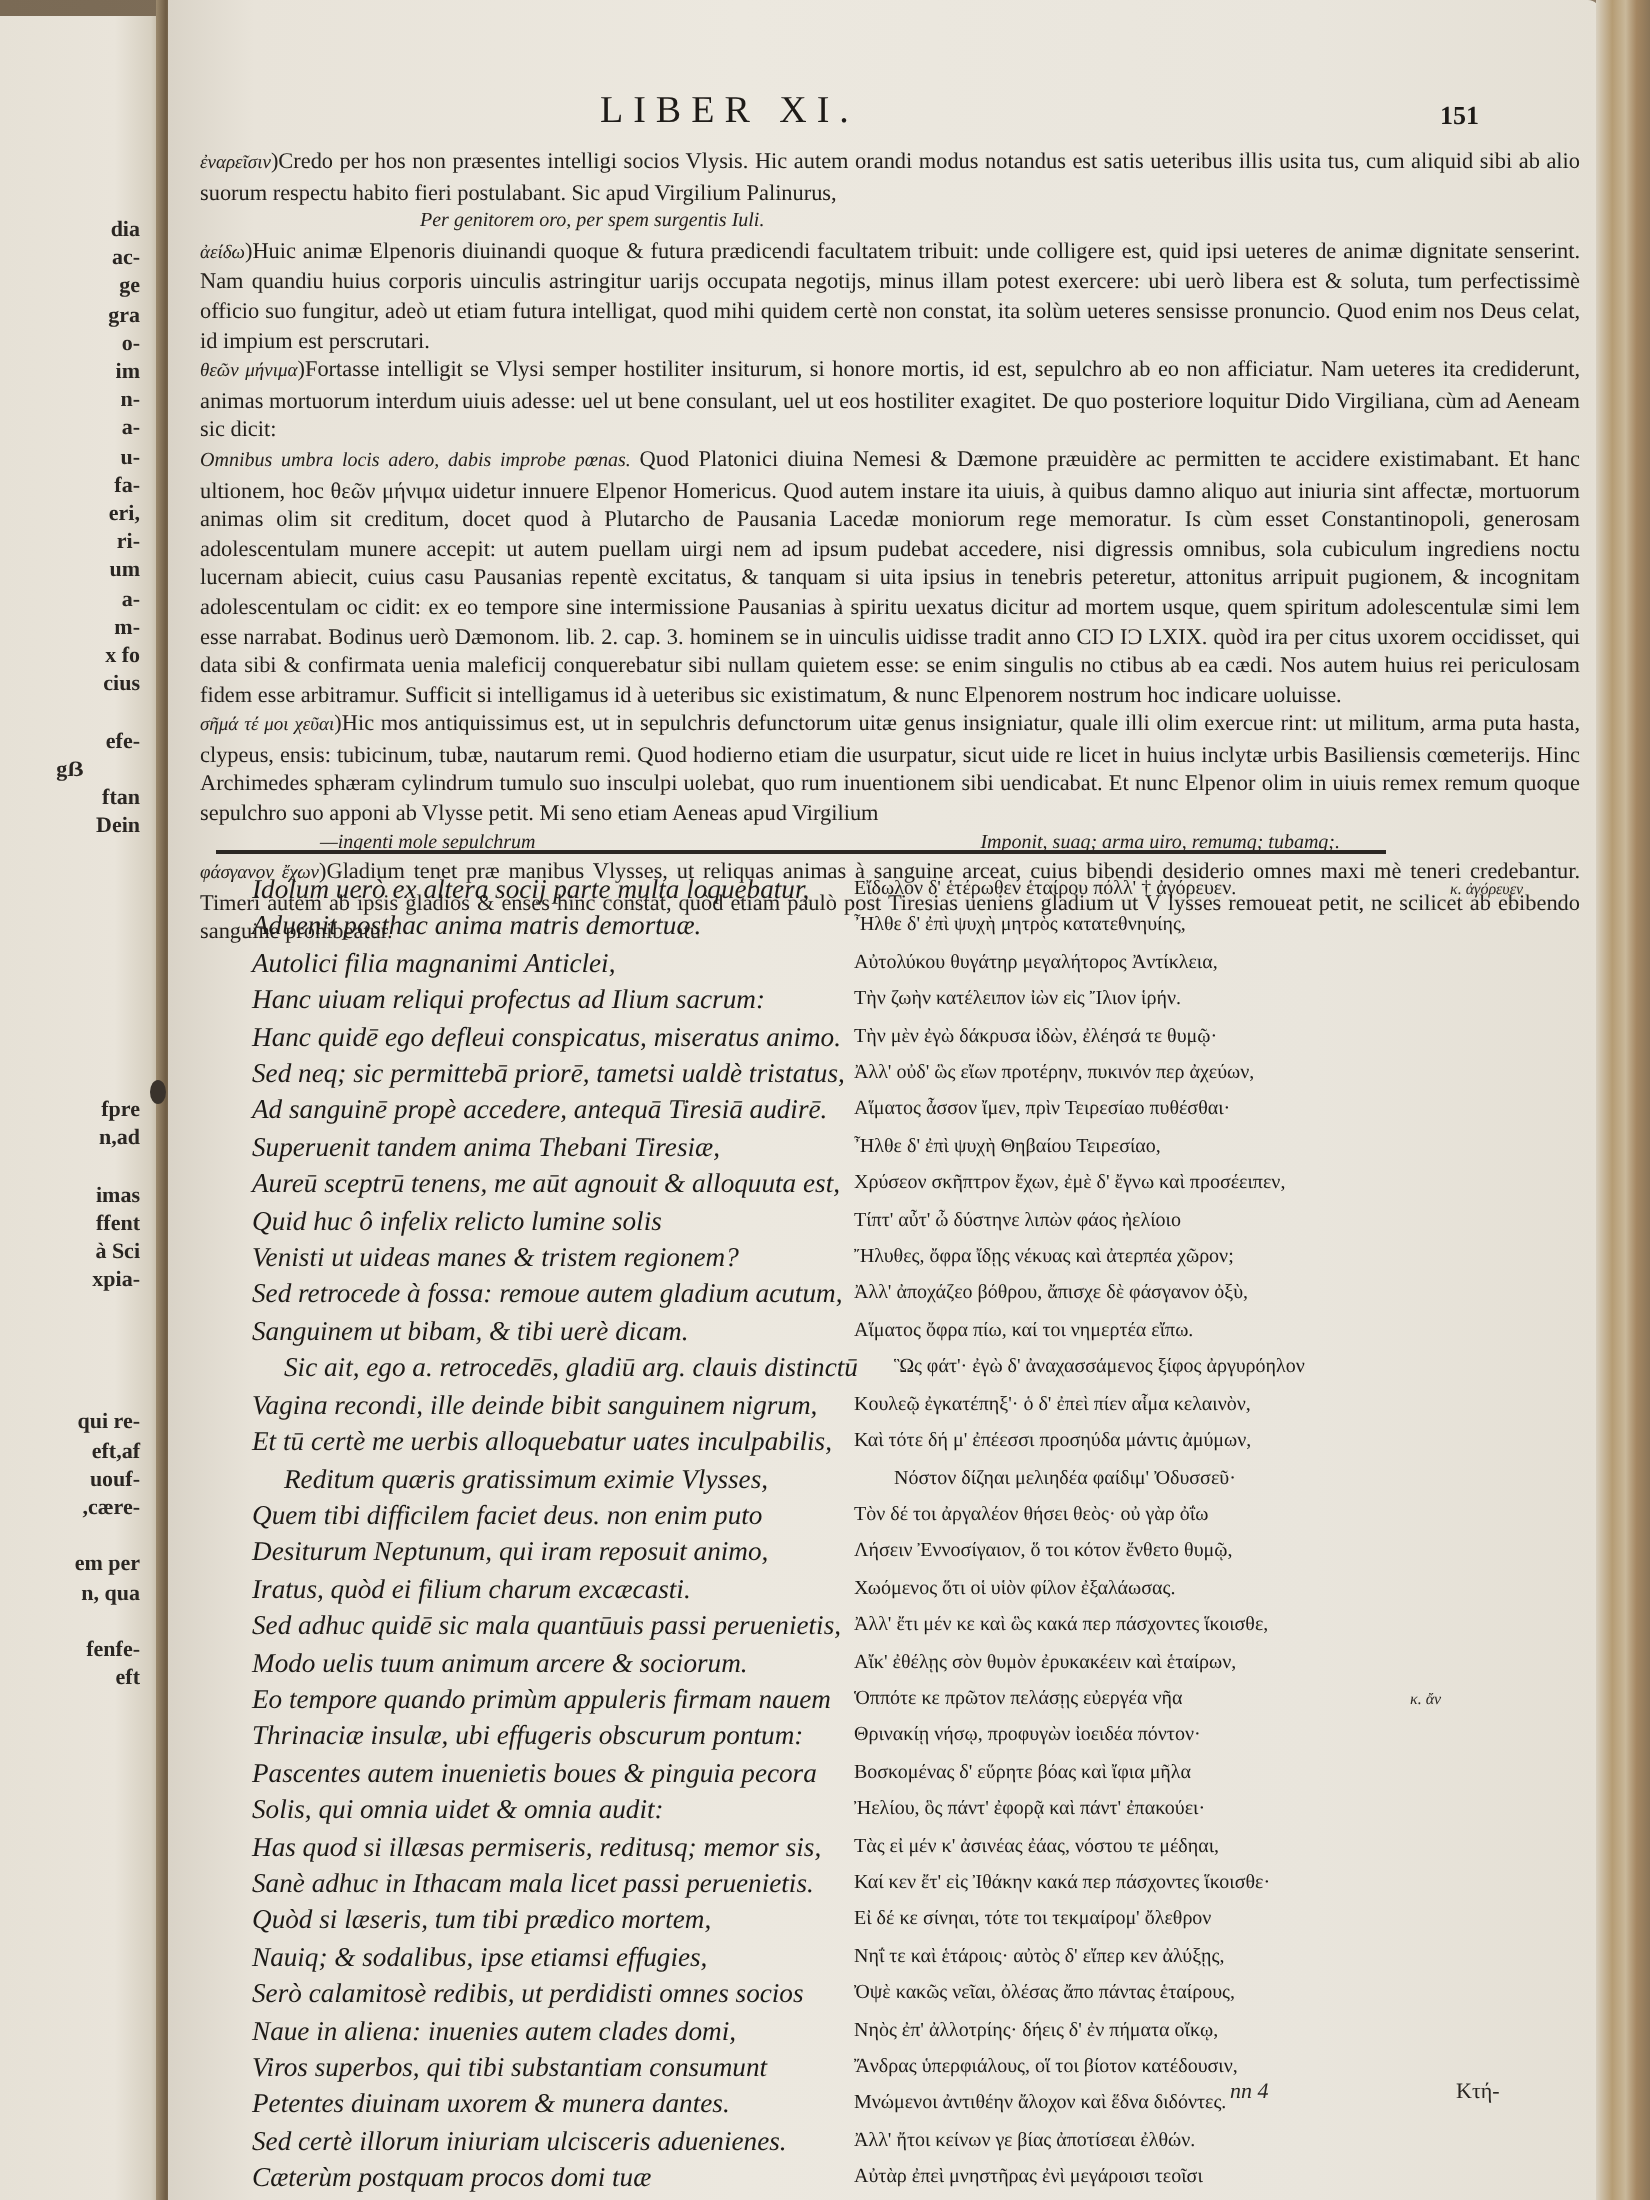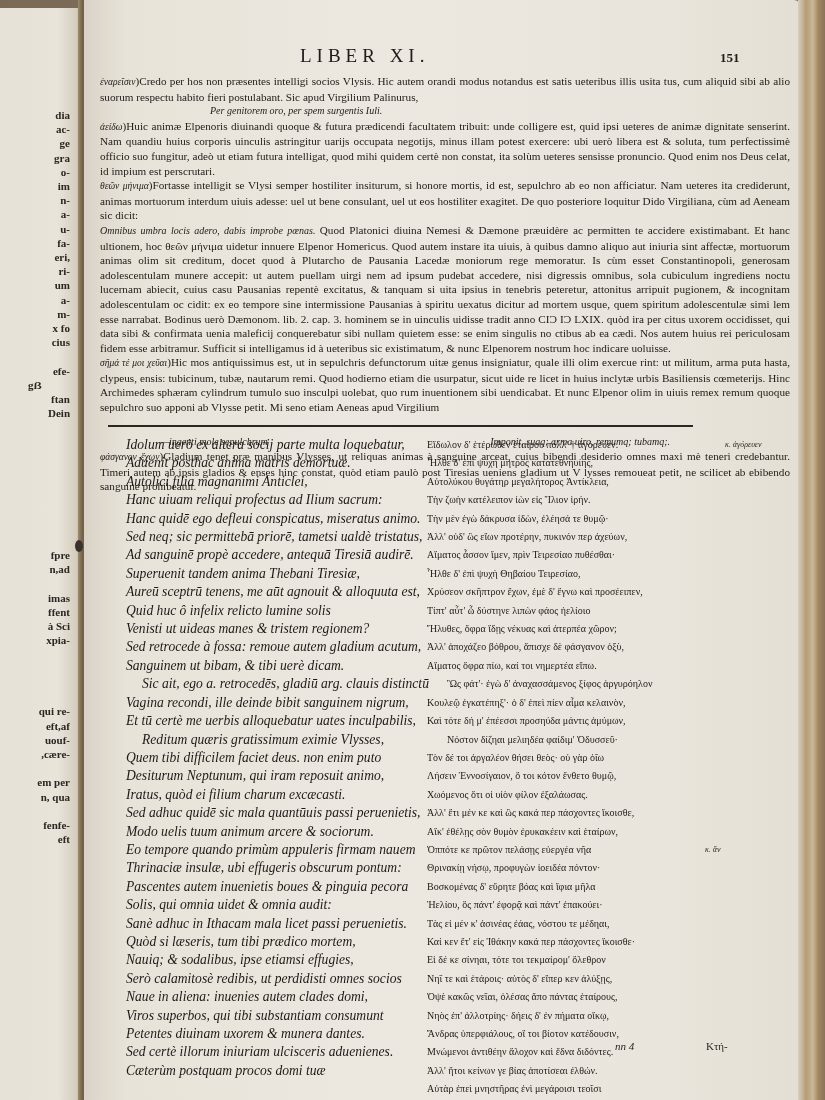--- a/index.html
+++ b/index.html
@@ -9,30 +9,30 @@
   .left-page .frag{position:absolute;left:0;width:70px;text-align:right;font-size:11px;line-height:14px;color:#2a2622;font-weight:bold;}
   .gutter{position:absolute;left:78px;top:0;width:10px;height:1100px;background:linear-gradient(90deg,#9c8a6e,#6e5c44 50%,#a3937a);}
   .page{position:absolute;left:84px;top:0;width:716px;height:1100px;background:linear-gradient(90deg,#d9d3c7 0%,#e8e3d9 6%,#ece8df 40%,#e9e5dc 80%,#e4dfd4 100%);border-top-right-radius:6px;}
   .page-edges{position:absolute;left:798px;top:0;width:27px;height:1100px;background:linear-gradient(90deg,#d8d0c0 0%,#b59c74 30%,#c9b89a 55%,#a48763 75%,#8a7558 100%);}
   .running-head{position:absolute;left:300px;top:45px;font-size:19px;letter-spacing:5px;color:#1e1b18;}
   .folio{position:absolute;left:720px;top:50px;font-size:13px;color:#1e1b18;font-weight:bold;}
   .commentary{position:absolute;left:100px;top:74px;width:690px;font-size:11.2px;line-height:14.6px;color:#24201c;text-align:justify;}
   .commentary p{margin:0;}
   .commentary .indent{padding-left:110px;font-style:italic;font-size:10px;}
   .commentary .lemma{font-style:italic;font-size:9.5px;}
-  .commentary .verse-inline{font-style:italic;font-size:10px;margin-top:20px;}
+  .commentary .verse-inline{font-style:italic;font-size:10px;}
   .rule{position:absolute;left:108px;top:425px;width:585px;height:0;border-top:2px solid #2b2723;}
   .latin{position:absolute;left:126px;top:436px;width:300px;font-style:italic;font-size:13.6px;line-height:18.4px;color:#1d1a17;white-space:nowrap;}
   .latin div{}
   .latin .ind{padding-left:16px;}
   .greek{position:absolute;left:427px;top:436px;width:300px;font-size:10px;line-height:18.4px;color:#1d1a17;white-space:nowrap;}
   .greek .ind{padding-left:20px;}
   .marg-note{position:absolute;font-size:8px;font-style:italic;color:#2a2622;}
   .signature{position:absolute;left:615px;top:1040px;font-size:11px;color:#2a2622;font-style:italic;}
-  .catchword{position:absolute;left:706px;top:1040px;font-size:11px;color:#2a2622;}
+  .catchword{position:absolute;left:728px;top:1040px;font-size:11px;color:#2a2622;}
   .spot{position:absolute;left:75px;top:540px;width:8px;height:12px;border-radius:50%;background:#3a332c;}
 </style>
 </head>
 <body>
 
 <div class="scene"></div>
 
 <div class="left-page" id="leftpage">
     <div class="frag" style="top: 100px;">dia</div>
     <div class="frag" style="top: 114.2px;">ac-</div>
@@ -133,20 +133,21 @@
     <div class="ind">Reditum quæris gratissimum eximie Vlysses,</div>
     <div>Quem tibi difficilem faciet deus. non enim puto</div>
     <div>Desiturum Neptunum, qui iram reposuit animo,</div>
     <div>Iratus, quòd ei filium charum excæcasti.</div>
     <div>Sed adhuc quidē sic mala quantūuis passi peruenietis,</div>
     <div>Modo uelis tuum animum arcere &amp; sociorum.</div>
     <div>Eo tempore quando primùm appuleris firmam nauem</div>
     <div>Thrinaciæ insulæ, ubi effugeris obscurum pontum:</div>
     <div>Pascentes autem inuenietis boues &amp; pinguia pecora</div>
     <div>Solis, qui omnia uidet &amp; omnia audit:</div>
+    <div>Has quod si illæsas permiseris, reditusq; memor sis,</div>
     <div>Sanè adhuc in Ithacam mala licet passi peruenietis.</div>
     <div>Quòd si læseris, tum tibi prædico mortem,</div>
     <div>Nauiq; &amp; sodalibus, ipse etiamsi effugies,</div>
     <div>Serò calamitosè redibis, ut perdidisti omnes socios</div>
     <div>Naue in aliena: inuenies autem clades domi,</div>
     <div>Viros superbos, qui tibi substantiam consumunt</div>
     <div>Petentes diuinam uxorem &amp; munera dantes.</div>
     <div>Sed certè illorum iniuriam ulcisceris aduenienes.</div>
     <div>Cæterùm postquam procos domi tuæ</div>
   </div>

